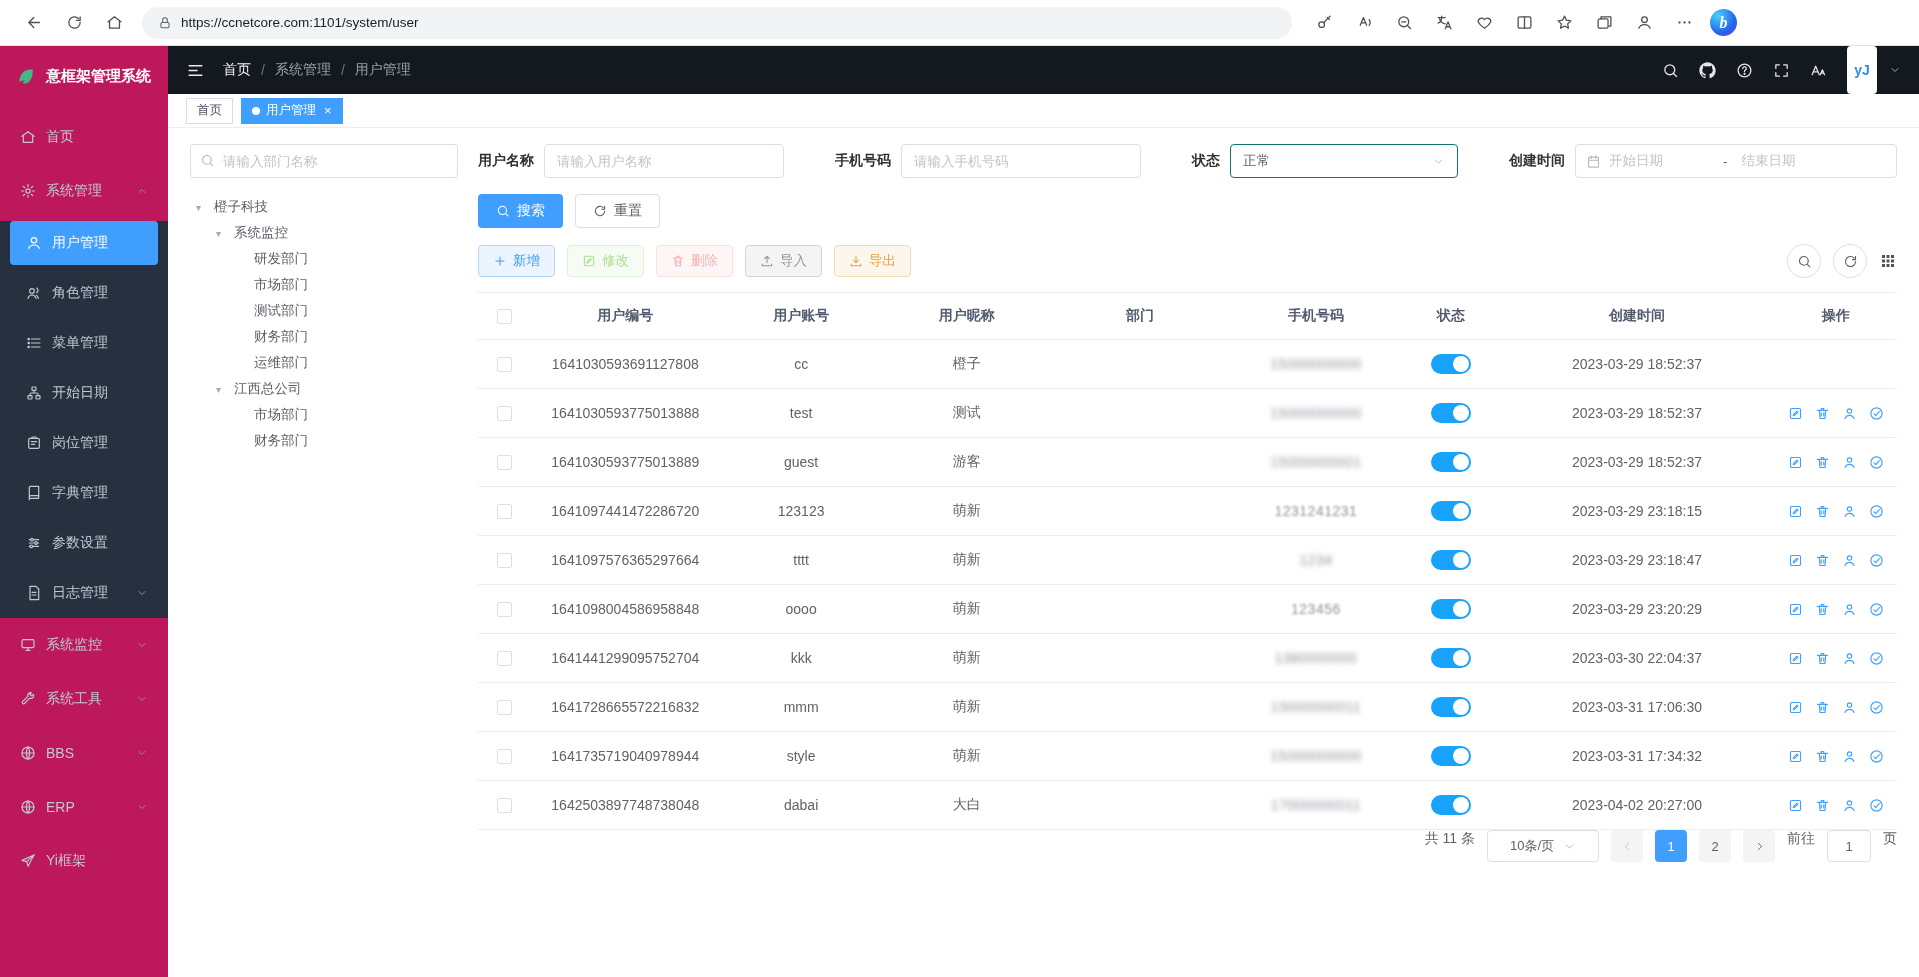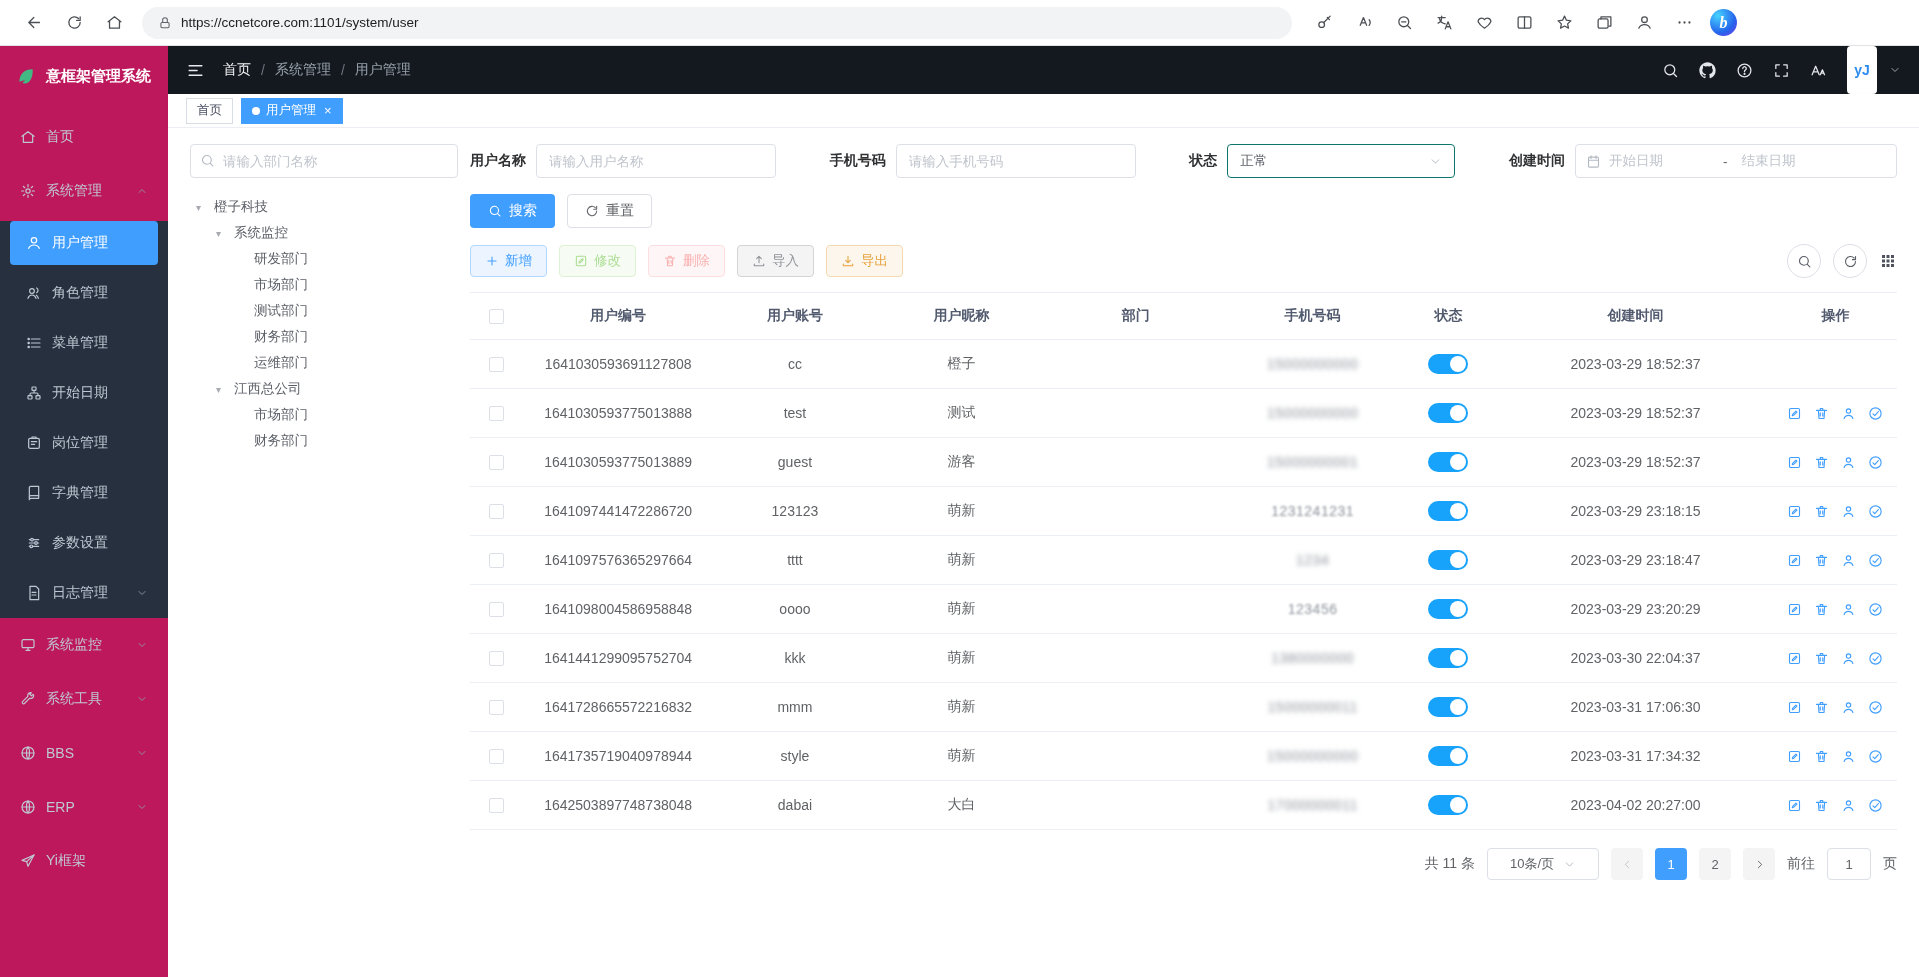--- a/index.html
+++ b/index.html
@@ -41,21 +41,21 @@
   .avatar-box{width:30px;height:48px;background:#fff;border-radius:4px;display:flex;align-items:center;justify-content:center;font-weight:bold;font-size:14px;color:#2d8cf0;cursor:pointer}
   .caret-small{font-size:12px;color:#aab2bc;display:flex;margin-left:-8px;cursor:pointer}
 
   .tagbar{height:34px;flex-shrink:0;background:#fff;border-bottom:1px solid #eceef3;box-shadow:0 1px 3px rgba(0,0,0,.05);display:flex;align-items:center;gap:8px;padding:0 18px}
   .tag{height:26px;display:inline-flex;align-items:center;gap:6px;padding:0 10px;border:1px solid #d8dce5;background:#fff;font-size:12.5px;color:#495060;cursor:pointer}
   .tag.active{background:#409eff;border-color:#409eff;color:#fff}
   .tag-dot{width:8px;height:8px;border-radius:50%;background:#fff;display:inline-block}
   .tag-close{font-size:13px;margin-left:2px}
 
   
-  .content{flex:1;min-height:0;display:flex;gap:12px;padding:16px 22px;background:#fff}
+  .content{flex:1;min-height:0;display:flex;gap:20px;padding:16px 22px;background:#fff}
   .left-col{width:268px;flex-shrink:0}
   .search-box{position:relative}
   .search-box input{width:100%;height:34px;border:1px solid #dcdfe6;border-radius:4px;padding:0 10px 0 32px;font-size:13.5px;color:#333;outline:none;font-family:inherit}
   .search-box input::placeholder{color:#bfc4cc}
   .search-box .sb-icon{position:absolute;left:10px;top:9px;color:#b4b9c2;font-size:15px;display:flex}
   .tree{margin-top:16px;font-size:13.5px;color:#5a5e66}
   .tree-node{display:flex;align-items:center;height:26px;cursor:pointer;white-space:nowrap}
   .tree-caret{width:18px;font-size:10px;color:#a8abb2;flex-shrink:0}
 
   .right-col{flex:1;min-width:0;display:flex;flex-direction:column}
@@ -97,21 +97,21 @@
   th{font-weight:bold;color:#515a6e;padding:14px 0;border-top:1px solid #ebeef5;border-bottom:1px solid #ebeef5;text-align:center;background:#fff;white-space:nowrap}
   td{padding:14px 0;border-bottom:1px solid #ebeef5;color:#606266;text-align:center;white-space:nowrap;overflow:hidden}
   .checkbox{display:inline-block;width:15px;height:15px;border:1px solid #dcdfe6;border-radius:2px;background:#fff;cursor:pointer;vertical-align:middle}
   .toggle{display:inline-block;width:40px;height:20px;border-radius:10px;background:#17a2fb;position:relative;cursor:pointer;vertical-align:middle}
   .toggle::after{content:"";position:absolute;right:2px;top:2px;width:16px;height:16px;border-radius:50%;background:#fff}
   .phone{filter:blur(2.6px);color:#8d939c;letter-spacing:.5px}
   .phone.light{filter:blur(1.1px)}
   .ops{display:flex;align-items:center;justify-content:center;gap:12px;color:#409eff}
   .op-icon{font-size:15px;display:flex;cursor:pointer}
 
-  .pagination{margin-top:18px;display:flex;align-items:center;justify-content:flex-end;gap:12px;font-size:14px;color:#606266}
+  .pagination{display:flex;align-items:flex-start;justify-content:flex-end;gap:12px;font-size:14px;color:#606266}
   .psize{width:112px;height:32px;border:1px solid #dcdfe6;border-radius:4px;display:flex;align-items:center;justify-content:space-between;padding:0 22px;font-size:13px;color:#606266;cursor:pointer;background:#fff}
   .pages{display:flex;gap:12px}
   .pbtn{min-width:32px;height:32px;border-radius:4px;background:#f4f4f5;display:flex;align-items:center;justify-content:center;font-size:13px;color:#606266;cursor:pointer}
   .pbtn.disabled{color:#c0c4cc}
   .pbtn.active{background:#409eff;color:#fff}
   .goto-input{width:44px;height:32px;border:1px solid #dcdfe6;border-radius:4px;text-align:center;font-size:13px;color:#606266;outline:none;font-family:inherit}
 </style>
 </head>
 <body>
 

